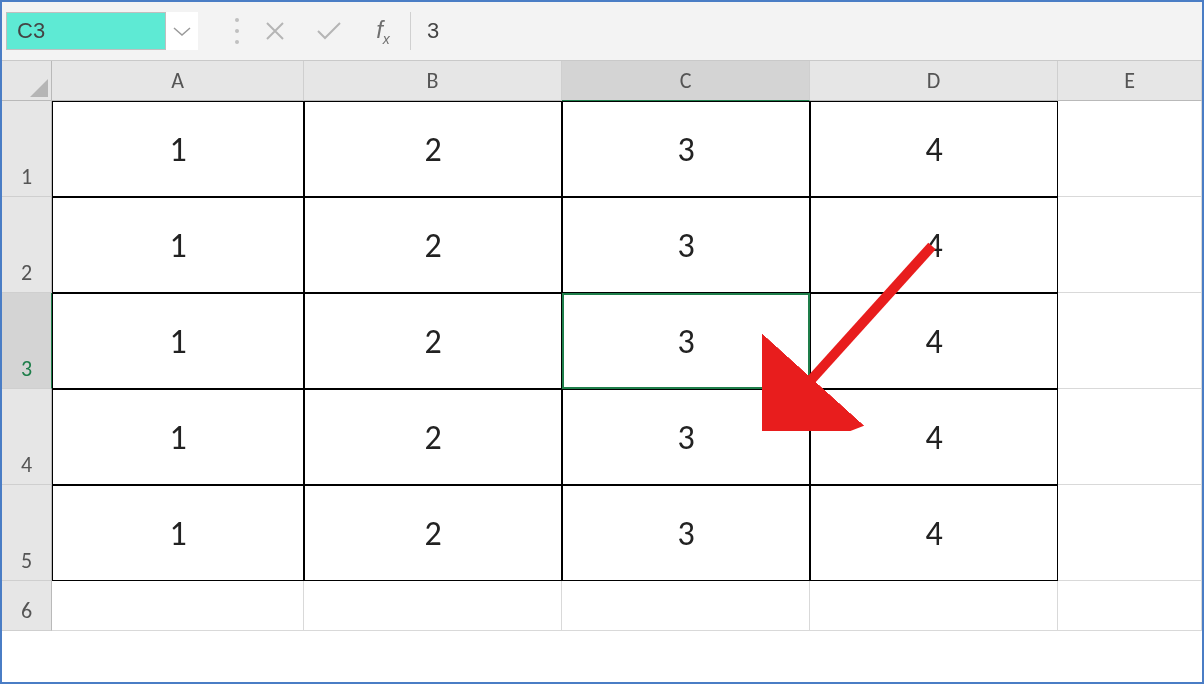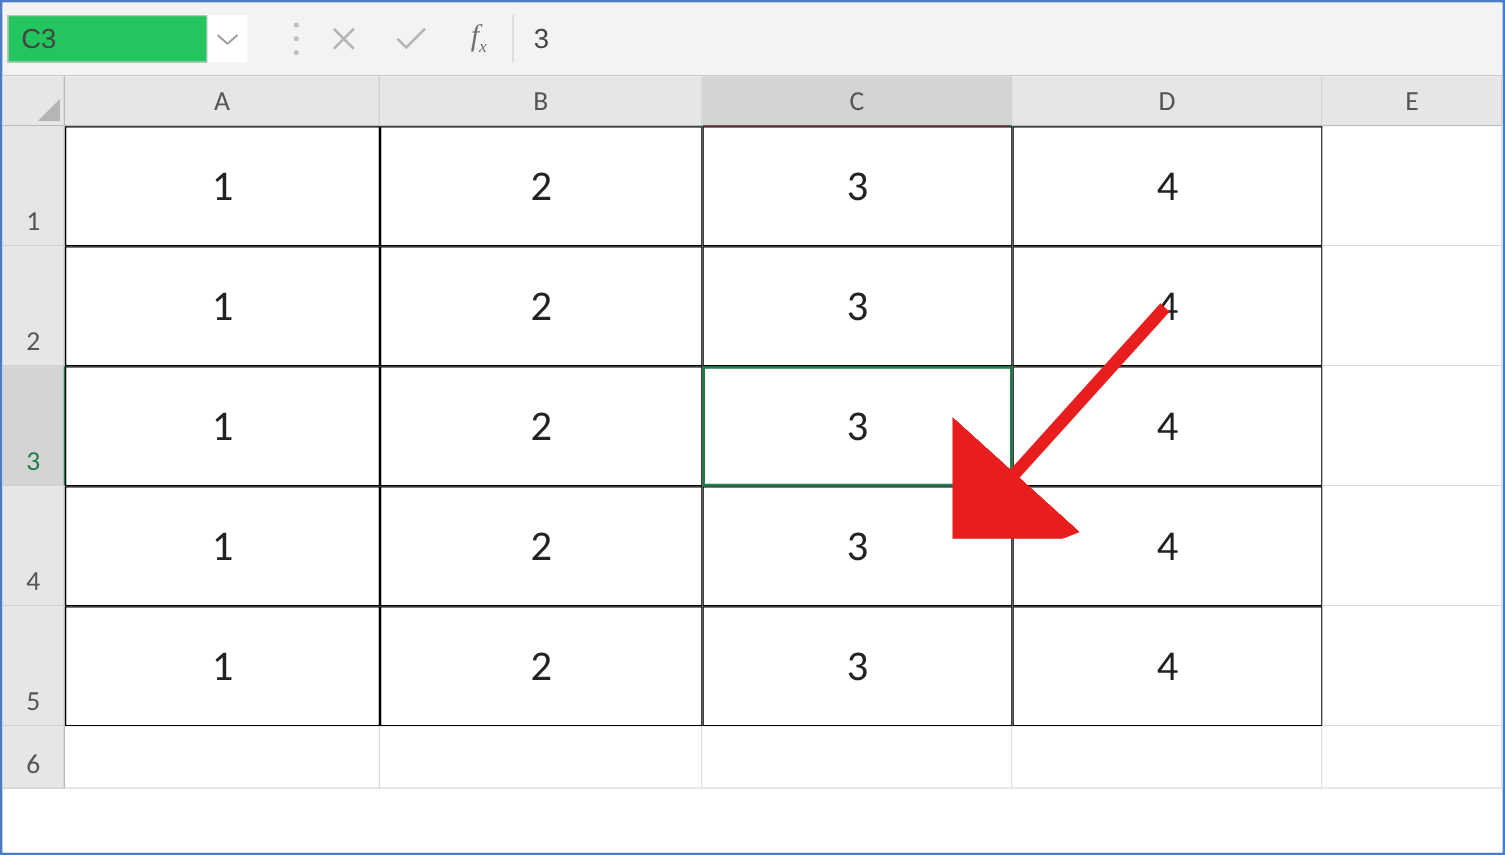--- a/index.html
+++ b/index.html
@@ -27,21 +27,21 @@
   .name-box-wrap {
     display: flex;
     align-items: center;
     height: 38px;
     margin-right: 28px;
   }
   .name-box {
     width: 160px;
     height: 38px;
     border: 1px solid #bfbfbf;
-    background: #22c55e;
+    background: #5eead4;
     font-size: 22px;
     color: #444;
     padding: 0 10px;
     outline: none;
   }
   .name-box-dd {
     width: 32px;
     height: 38px;
     background: #fff;
     display: flex;
@@ -65,21 +65,21 @@
   }
 
   .fb-btn {
     width: 54px;
     height: 38px;
     display: flex;
     align-items: center;
     justify-content: center;
     color: #a8a8a8;
   }
-  .fb-btn.fx { color:#707070; font-style: italic; font-family: Liberation Serif, serif; font-size:24px; }
+  .fb-btn.fx { color:#707070; font-style: italic; font-family: Liberation Sans, sans-serif; font-size:24px; }
   .fb-btn.fx sub { font-size:14px; font-style: italic; }
 
   .formula-input-wrap {
     flex: 1;
     height: 38px;
     border-left: 1px solid #d0d0d0;
     padding-left: 14px;
     display: flex;
     align-items: center;
   }

